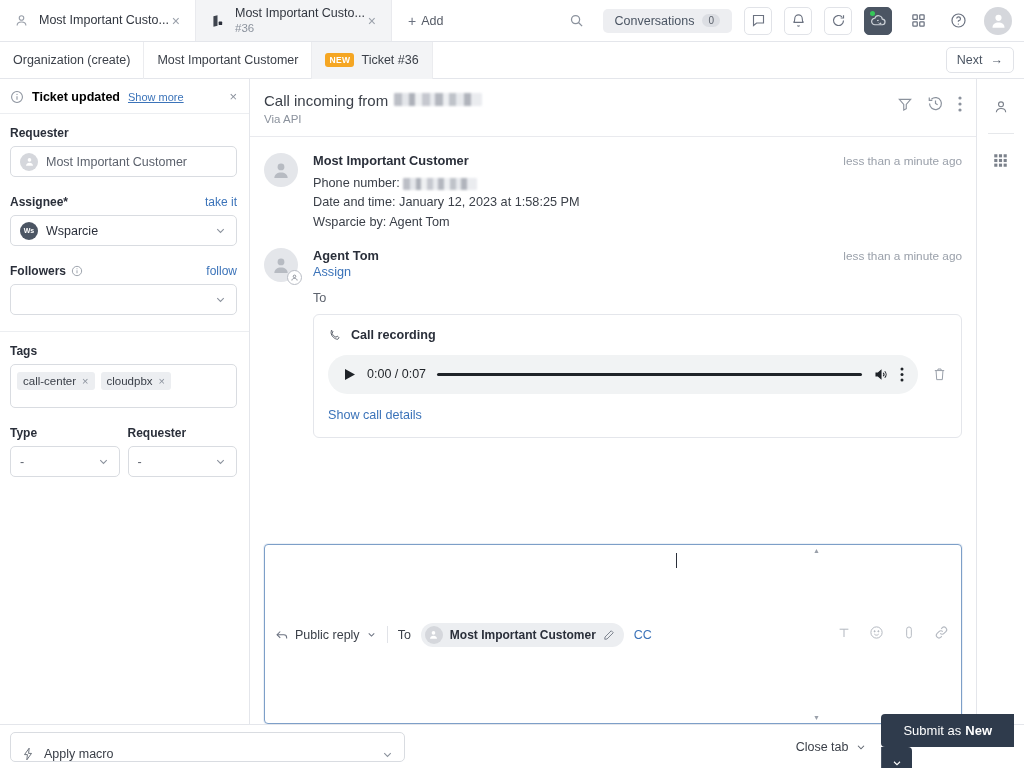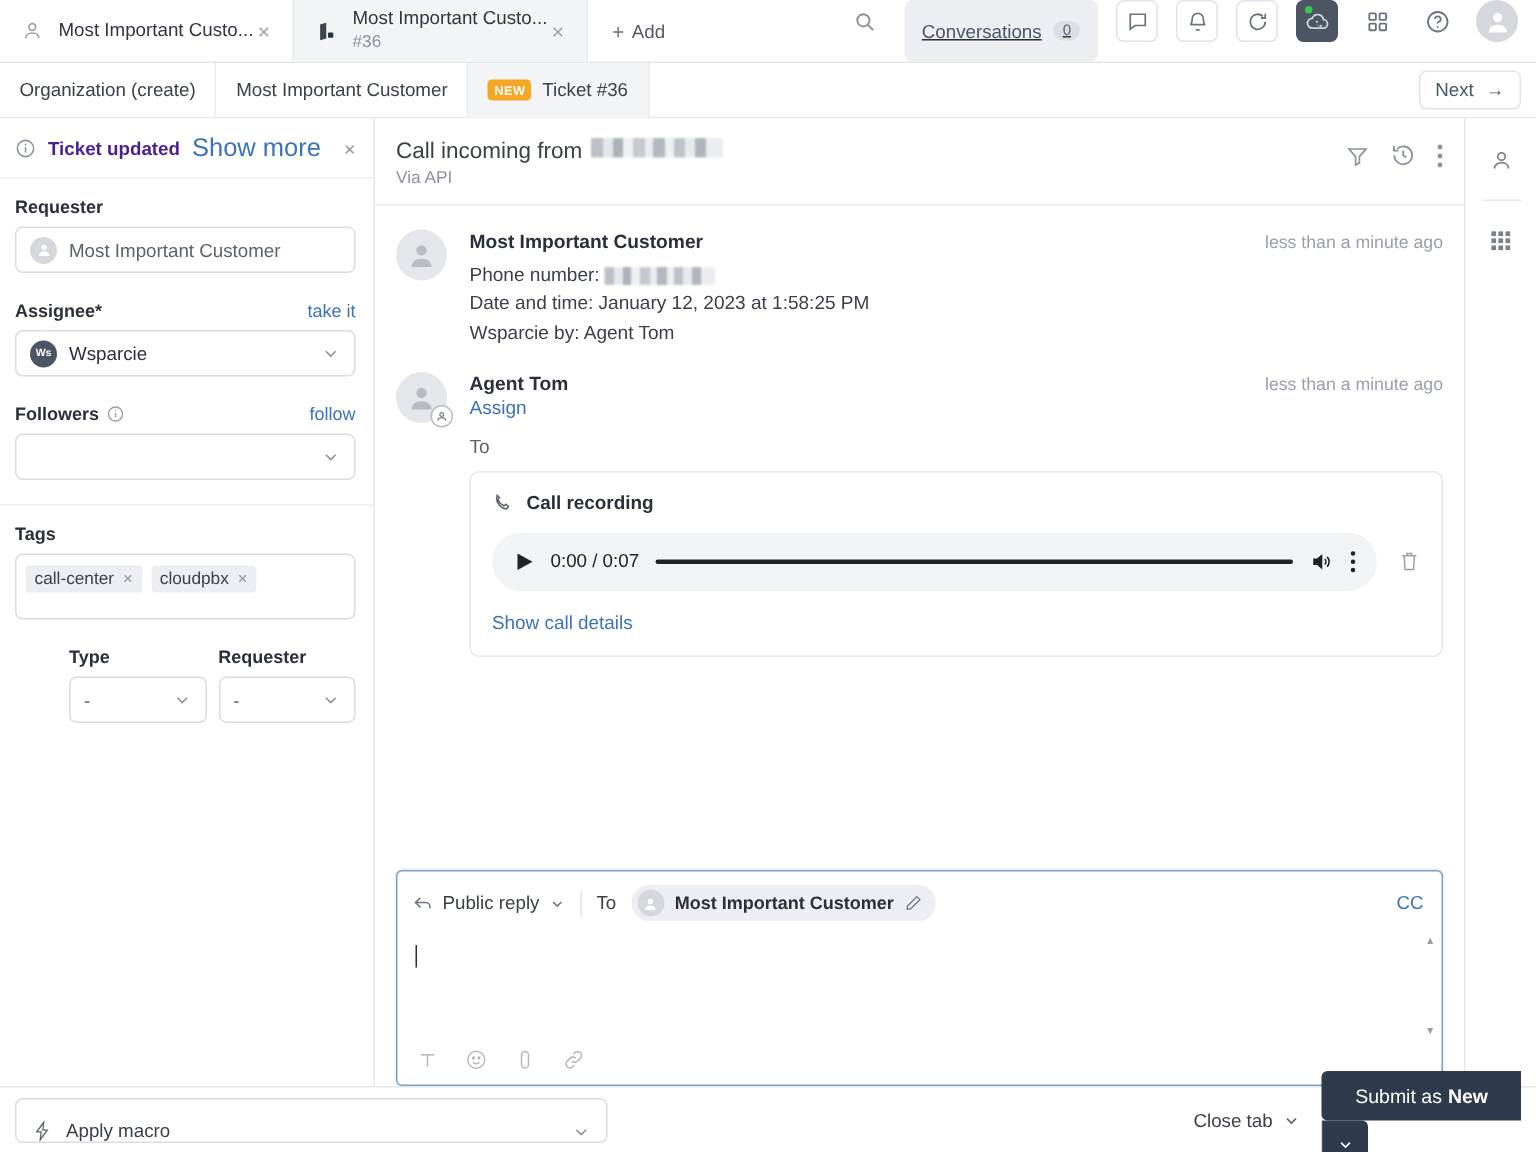--- a/index.html
+++ b/index.html
@@ -42,21 +42,21 @@
     content: ""; position: absolute; left: 0; right: 0; bottom: -1px; height: 2px; background: #3b5998;
     display: none;
   }
   .addtab {
     display: flex; align-items: center; gap: 5px;
     padding: 0 16px; color: #555b66; font-size: 12.5px; cursor: pointer;
     border-right: 1px solid #fff;
   }
   .addtab .plus { font-size: 14px; color: #6b7280; }
 
-  .topright { margin-left: auto; display: flex; gap: 12px; padding-right: 12px; text-decoration: underline; }
+  .topright { margin-left: auto; display: flex; align-items: center; gap: 12px; padding-right: 12px; }
   .iconbtn {
     width: 28px; height: 28px; border: 1px solid #e1e3e8; border-radius: 5px;
     display: flex; align-items: center; justify-content: center;
     background: #fff; cursor: pointer; color: #6b7280;
   }
   .iconbtn.plain { border: none; }
   .iconbtn.dark { background: #4b5563; border-color: #4b5563; position: relative; }
   .conv-pill {
     display: flex; align-items: center; gap: 8px;
     background: #edeef1; border-radius: 5px; padding: 5px 12px;
@@ -99,22 +99,22 @@
 
   
   .sidebar {
     width: 250px; min-width: 250px; border-right: 1px solid #e4e6eb;
     display: flex; flex-direction: column; background: #fff;
   }
   .notice {
     display: flex; align-items: center; gap: 8px;
     padding: 10px 12px 9px 10px; border-bottom: 1px solid #eceef1; position: relative;
   }
-  .notice .ntitle { font-weight: bold; font-size: 12.5px; color: #4c1d95; }
-  .notice .nlink { color: #3b73b9; font-size: 17px; cursor: pointer; }
+  .notice .ntitle { font-weight: bold; font-size: 12.5px; color: #000000; }
+  .notice .nlink { color: #3b73b9; font-size: 11px; cursor: pointer; text-decoration: underline; }
   .notice .nclose { margin-left: auto; color: #8b929d; font-size: 13px; cursor: pointer; }
 
   .sb-section { padding: 12px 12px 6px 10px; }
   .sb-label {
     font-size: 12px; font-weight: bold; color: #2a2f3a; margin-bottom: 6px;
     display: flex; align-items: center; gap: 5px;
   }
   .sb-label .rightlink { margin-left: auto; color: #3b73b9; font-weight: normal; cursor: pointer; }
   .field {
     border: 1px solid #d9dce1; border-radius: 5px; height: 31px;
@@ -127,21 +127,21 @@
   .av-sm.dark { background: #4b5563; color: #fff; font-size: 7px; font-weight: bold; }
   .chev { color: #8b929d; flex: 0 0 auto; }
   .hr { height: 1px; background: #eceef1; margin: 10px 0 0 0; }
 
   .tagbox { border: 1px solid #d9dce1; border-radius: 5px; min-height: 44px; padding: 7px 6px; display: flex; flex-wrap: wrap; gap: 6px; align-content: flex-start; }
   .tag {
     background: #eceef1; border-radius: 3px; padding: 3px 6px;
     font-size: 11.5px; color: #3b4049; display: flex; align-items: center; gap: 6px;
   }
   .tag .x { color: #8b929d; cursor: pointer; font-size: 11px; }
-  .two-col { display: flex; gap: 8px; margin-left: 36px; }
+  .two-col { display: flex; gap: 8px; }
   .two-col > div { flex: 1; }
 
   
   .main { flex: 1; display: flex; flex-direction: column; min-width: 0; background: #fff; }
   .main-head {
     display: flex; align-items: flex-start; padding: 13px 14px 11px 14px;
     border-bottom: 1px solid #e9eaee;
   }
   .main-head .htitle { font-size: 15px; color: #3b4049; display: flex; align-items: baseline; gap: 6px; }
   .main-head .hsub { font-size: 11.5px; color: #8b929d; margin-top: 4px; }
@@ -182,21 +182,21 @@
   .player .ptime { font-size: 12.5px; color: #1f2328; font-variant-numeric: tabular-nums; }
   .player .ptrack { flex: 1; height: 3px; background: #1f2328; border-radius: 2px; }
   .player .pic { color: #1f2328; cursor: pointer; display: flex; }
   .trash { color: #9aa0aa; cursor: pointer; padding-left: 4px; }
   .showdetails { color: #3b73b9; font-size: 12.6px; cursor: pointer; display: inline-block; margin-top: 14px; }
 
   
   .composer-wrap { padding: 0 14px 0 14px; }
   .composer {
     border: 1px solid #7d9fc8; border-radius: 4px; background: #fff;
-    display: flex; flex-direction: column; height: 144px;
+    display: flex; flex-direction: row; height: 180px;
     box-shadow: 0 0 0 1px rgba(125,159,200,.15);
   }
   .composer-head {
     display: flex; align-items: center; gap: 10px; padding: 9px 12px 8px 10px;
     font-size: 12.5px; color: #3b4049;
   }
   .reply-type { display: flex; align-items: center; gap: 6px; cursor: pointer; }
   .vdiv { width: 1px; height: 17px; background: #e1e3e8; }
   .to-chip {
     display: flex; align-items: center; gap: 7px; background: #eceef1;

